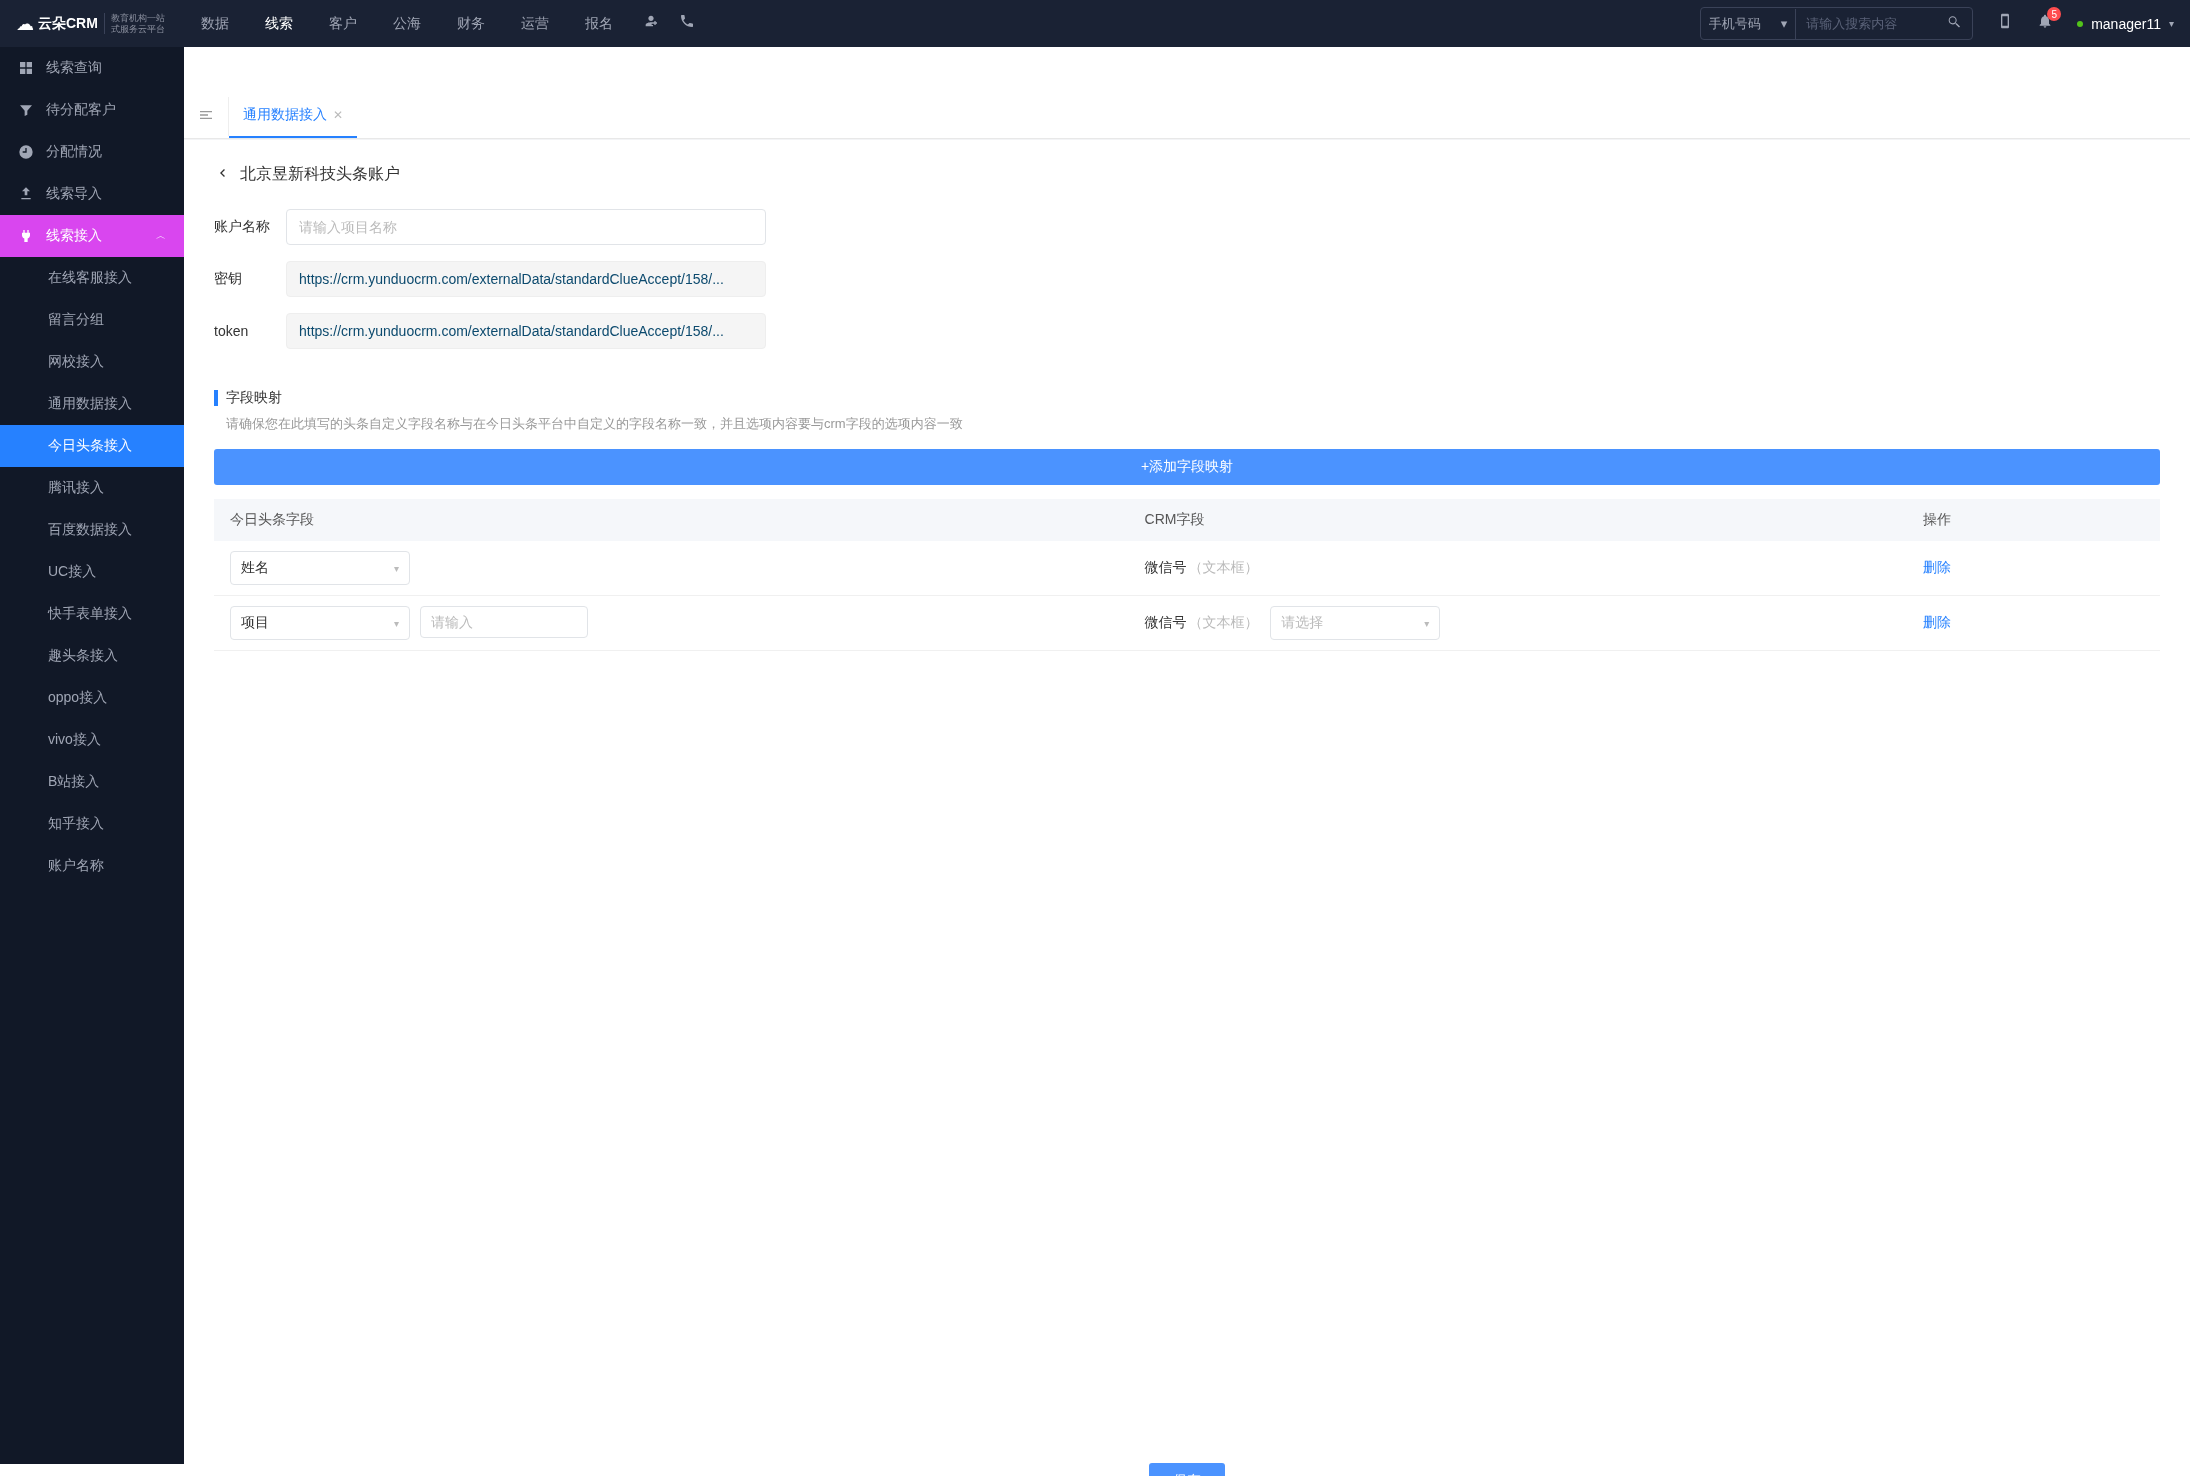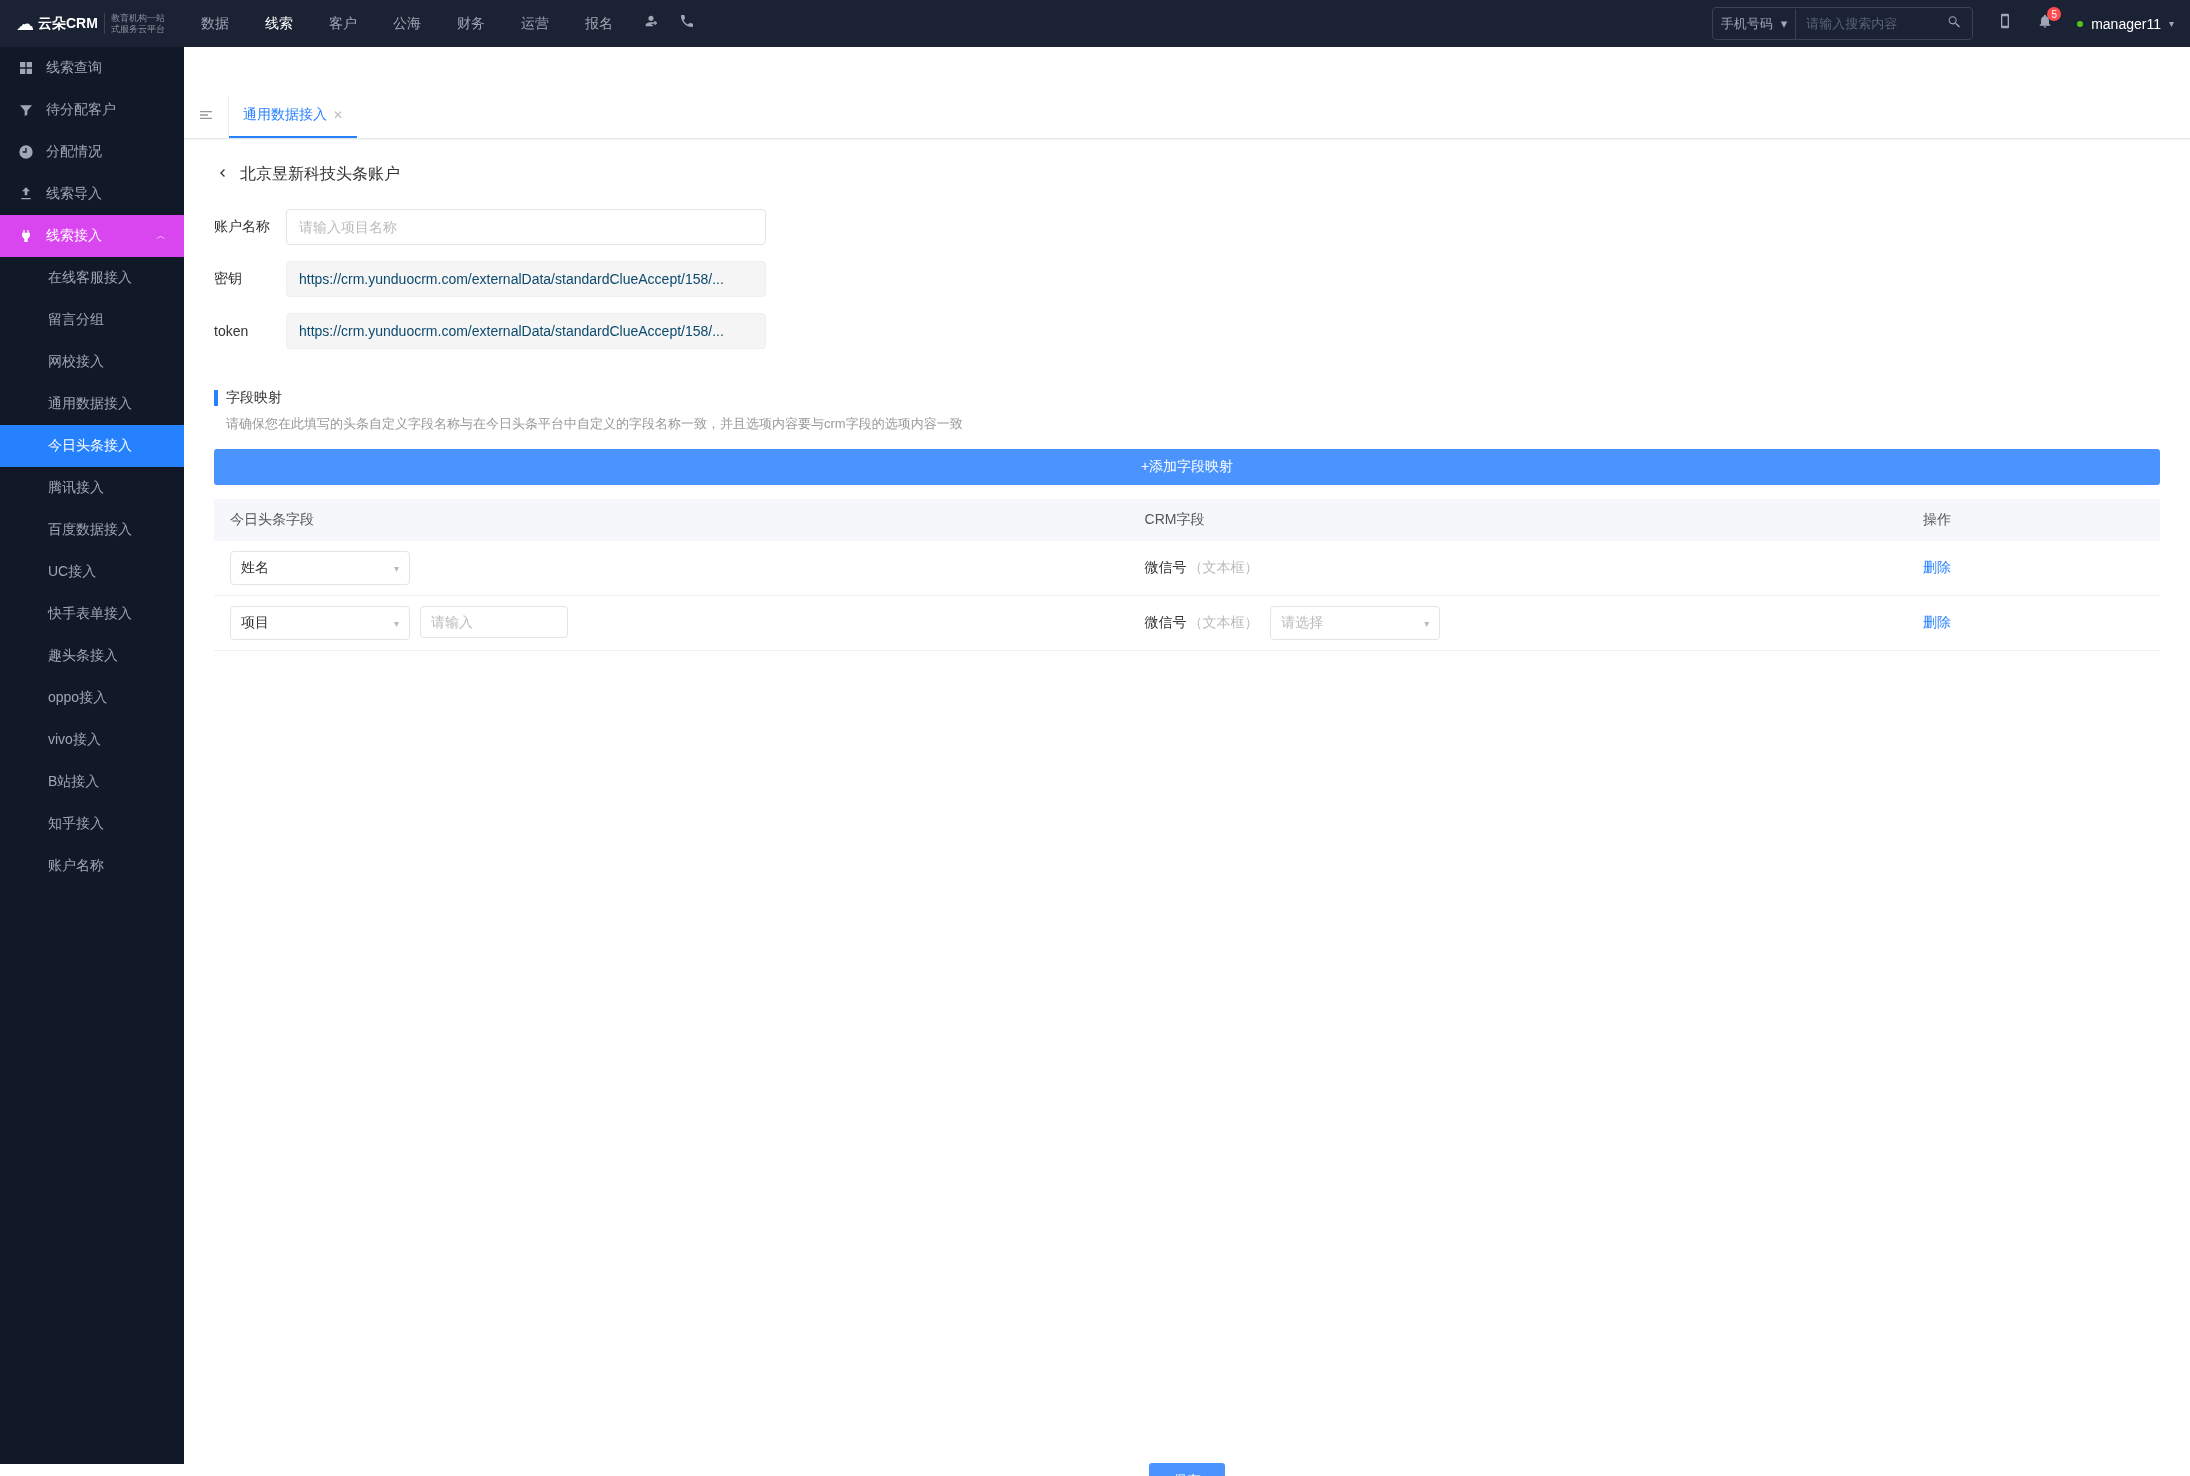--- a/index.html
+++ b/index.html
@@ -11,21 +11,21 @@
 .logo-icon { font-size: 18px; margin-right: 4px; }
 .logo-text { font-size: 14px; font-weight: bold; }
 .logo-sub { font-size: 9px; color: #8a8f9e; border-left: 1px solid #3a4258; padding-left: 6px; margin-left: 6px; line-height: 1.2; }
 .nav { display: flex; gap: 24px; }
 .nav-item { color: #a0a6b5; cursor: pointer; padding: 12px 6px; }
 .nav-item.active { color: #fff; }
 .header-icons { display: flex; gap: 20px; margin-left: 24px; }
 .header-icon { font-size: 18px; color: #a0a6b5; cursor: pointer; }
 .header-spacer { flex: 1; }
 .search-group { display: flex; align-items: center; border: 1px solid #3a4258; border-radius: 4px; overflow: hidden; }
-.search-select { background: transparent; border: none; color: #a0a6b5; padding: 6px 8px; font-size: 13px; display: flex; align-items: center; gap: 8px; border-right: 1px solid #3a4258; }
+.search-select { background: transparent; border: none; color: #a0a6b5; padding: 6px 8px; font-size: 13px; display: flex; align-items: center; gap: 20px; border-right: 1px solid #3a4258; }
 .search-input { background: transparent; border: none; color: #fff; padding: 6px 10px; width: 140px; outline: none; font-size: 13px; }
 .search-input::placeholder { color: #5a6278; }
 .search-btn { background: transparent; border: none; color: #a0a6b5; padding: 6px 10px; cursor: pointer; }
 .header-right { display: flex; align-items: center; gap: 24px; margin-left: 24px; }
 .bell-wrap { position: relative; }
 .badge { position: absolute; top: -6px; right: -8px; background: #ff4d4f; color: #fff; border-radius: 8px; font-size: 10px; min-width: 14px; height: 14px; display: flex; align-items: center; justify-content: center; padding: 0 3px; }
 .user { display: flex; align-items: center; gap: 8px; color: #fff; cursor: pointer; }
 .user-dot { width: 6px; height: 6px; border-radius: 50%; background: #52c41a; }
 
 
@@ -66,21 +66,21 @@
 .btn-add { margin-bottom: 14px; }
 .btn-save { margin: 0 auto; display: block; padding: 9px 24px; }
 
 .table { width: 100%; border-collapse: collapse; }
 .table th { background: #f5f7fa; padding: 12px 16px; text-align: left; font-weight: 500; color: #555; }
 .table td { padding: 10px 16px; border-bottom: 1px solid #f0f0f0; vertical-align: middle; }
 .table th:last-child, .table td:last-child { text-align: left; width: 100px; }
 .sel { display: inline-flex; align-items: center; justify-content: space-between; border: 1px solid #e1e4e8; border-radius: 4px; padding: 7px 10px; min-width: 180px; cursor: pointer; background: #fff; }
 .sel .ph { color: #bbb; }
 .sel .arrow { color: #bbb; font-size: 10px; }
-.txt-input { border: 1px solid #e1e4e8; border-radius: 4px; padding: 7px 10px; width: 148px; outline: none; font-size: 14px; margin-left: 10px; }
+.txt-input { border: 1px solid #e1e4e8; border-radius: 4px; padding: 7px 10px; width: 168px; outline: none; font-size: 14px; margin-left: 10px; }
 .txt-input::placeholder { color: #bbb; }
 .crm-label { color: #333; }
 .crm-hint { color: #bbb; margin-left: 2px; }
 .link-del { color: #2681ff; cursor: pointer; }
 
 .footer-space { flex: 1; }
 .footer-bar { padding-top: 40px; }
 
 svg { width: 16px; height: 16px; fill: currentColor; }
 </style>

